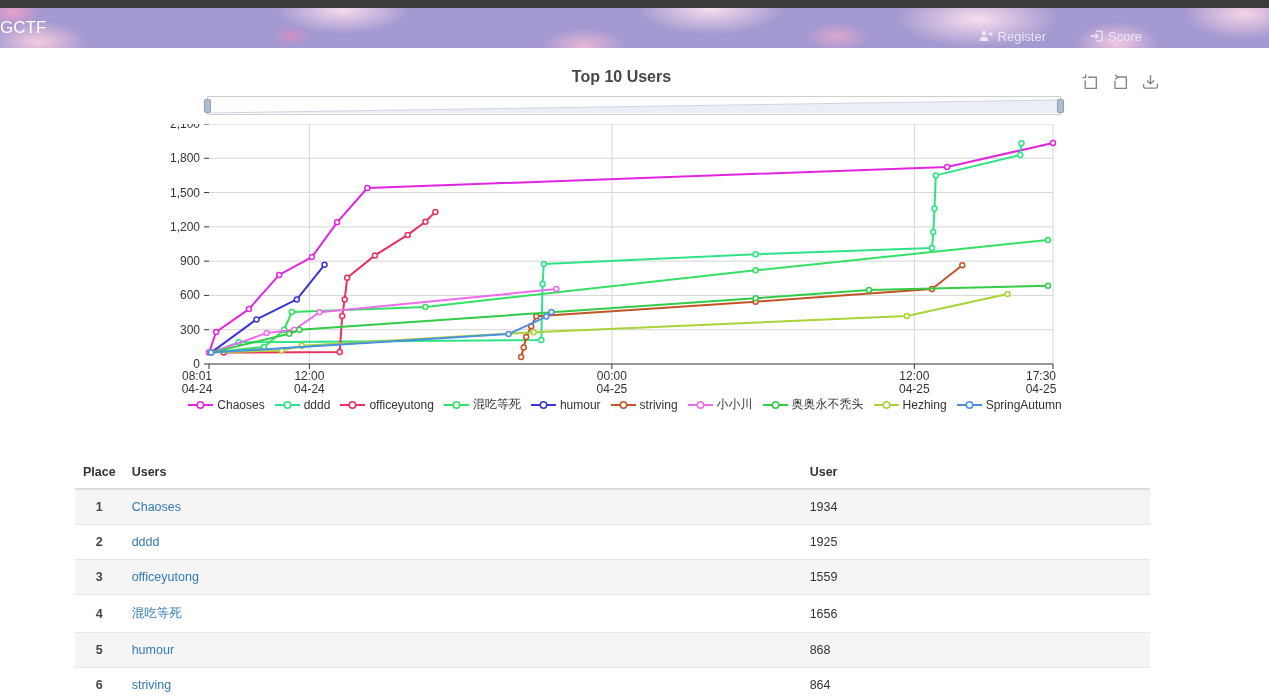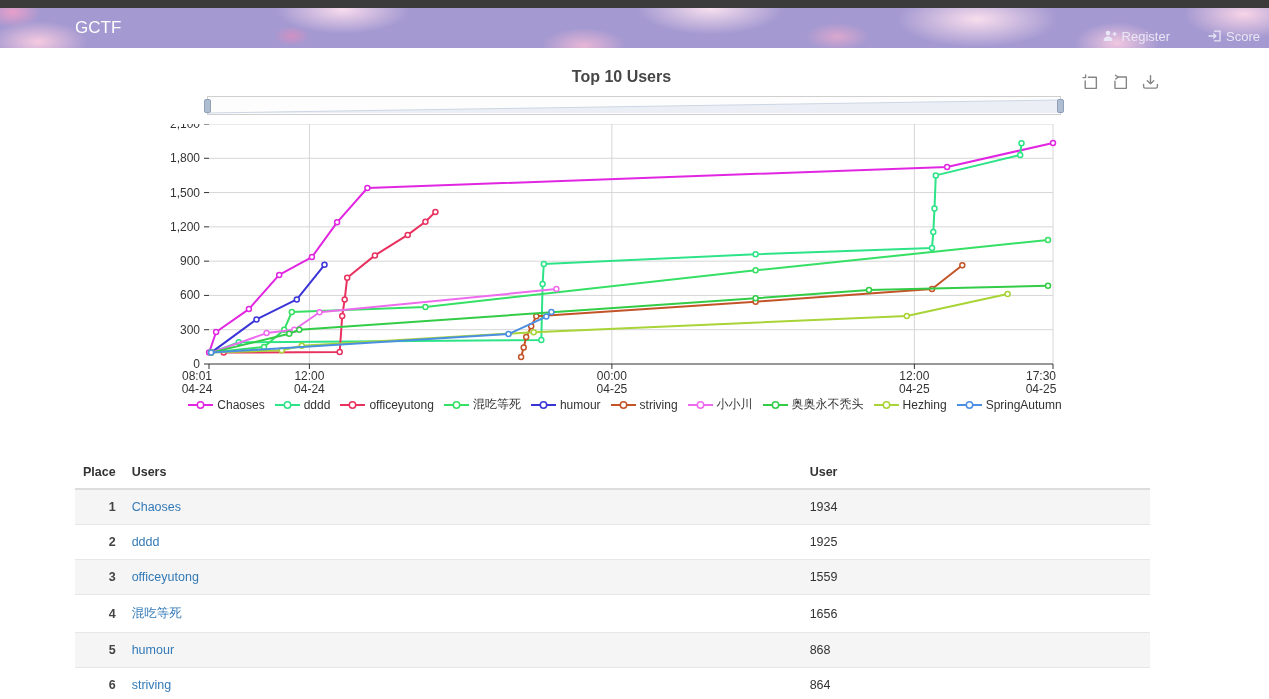--- a/index.html
+++ b/index.html
@@ -15,26 +15,26 @@
       radial-gradient(ellipse 40px 22px at 1% 10%, rgba(244,160,200,.85), rgba(244,160,200,0) 70%),
       radial-gradient(ellipse 95px 34px at 27% 5%, rgba(252,222,238,.95), rgba(252,222,238,0) 70%),
       radial-gradient(ellipse 26px 14px at 23% 70%, rgba(238,140,185,.6), rgba(238,140,185,0) 70%),
       radial-gradient(ellipse 60px 26px at 46% 95%, rgba(248,190,215,.8), rgba(248,190,215,0) 70%),
       radial-gradient(ellipse 105px 38px at 56% 0%, rgba(253,228,240,.95), rgba(253,228,240,0) 70%),
       radial-gradient(ellipse 46px 20px at 66% 72%, rgba(246,175,205,.65), rgba(246,175,205,0) 70%),
       radial-gradient(ellipse 115px 40px at 77% 28%, rgba(253,225,238,.95), rgba(253,225,238,0) 70%),
       radial-gradient(ellipse 60px 30px at 88% 88%, rgba(250,205,226,.9), rgba(250,205,226,0) 70%),
       radial-gradient(ellipse 85px 36px at 98% 15%, rgba(252,215,232,.95), rgba(252,215,232,0) 70%);
   }
-  .nav-left { display:flex; align-items:flex-start; padding-left:75px; }
+  .nav-left { display:flex; align-items:flex-start; }
   .brand { color:#ffffff; font-size:17px; margin-right:22px; text-decoration:none; cursor:pointer; }
   .nav-links { display:flex; }
   .nav-link { color:#dcd9ee; font-size:13px; padding:0 9px; text-decoration:none; cursor:pointer;
     display:flex; align-items:center; gap:5px; }
-  .nav-right { display:flex; align-items:center; gap:20px;margin-top:16px; }
+  .nav-right { display:flex; align-items:center; padding-right:118px; gap:26px;margin-top:16px; }
   .nav-right .nav-link { color:#e9e6f5; }
   .nav-right svg { display:block; }
 
   .chart-wrap { position:relative; width:1080px; margin:12px 0 0 85px; height:356px; }
   .chart-title { position:absolute; top:8px; left:114px; width:845px; text-align:center;
     font-size:16px; font-weight:bold; color:#464646; }
   .toolbox { position:absolute; top:14px; right:6px; display:flex; gap:13px; }
   .tool-btn { cursor:pointer; display:block; }
   .tool-btn svg { display:block; }
   .tool-btn path { stroke:#858585; stroke-width:1.3; fill:none; stroke-linecap:round; stroke-linejoin:round; }
@@ -52,21 +52,21 @@
   .legend { position:absolute; top:336px; left:0; width:100%; display:flex;
     justify-content:center; align-items:center; gap:10px; }
   .legend-item { display:inline-flex; align-items:center; gap:4px; font-size:12px; color:#333; cursor:pointer; }
   .legend-item svg { display:block; }
 
   .table-wrap { margin:40px 0 0 75px; width:1075px; }
   table { width:100%; border-collapse:collapse; font-size:12.5px; color:#333; }
   thead th { text-align:left; font-weight:bold; padding:9px 8px; border-bottom:2px solid #ddd; }
   tbody td { padding:10px 8px; border-top:1px solid #e7e7e7; }
   tbody tr:nth-child(odd) { background:#f5f5f5; }
-  .col-place { width:46px; text-align:right; }
+  .col-place { width:46px; text-align:center; }
   td.col-place { font-weight:bold; color:#444; }
   .col-user { width:678px; }
   .col-score { }
   .user-link { color:#337ab7; text-decoration:none; cursor:pointer; }
 </style>
 </head>
 <body>
 
 <div class="top-strip"></div>
 

